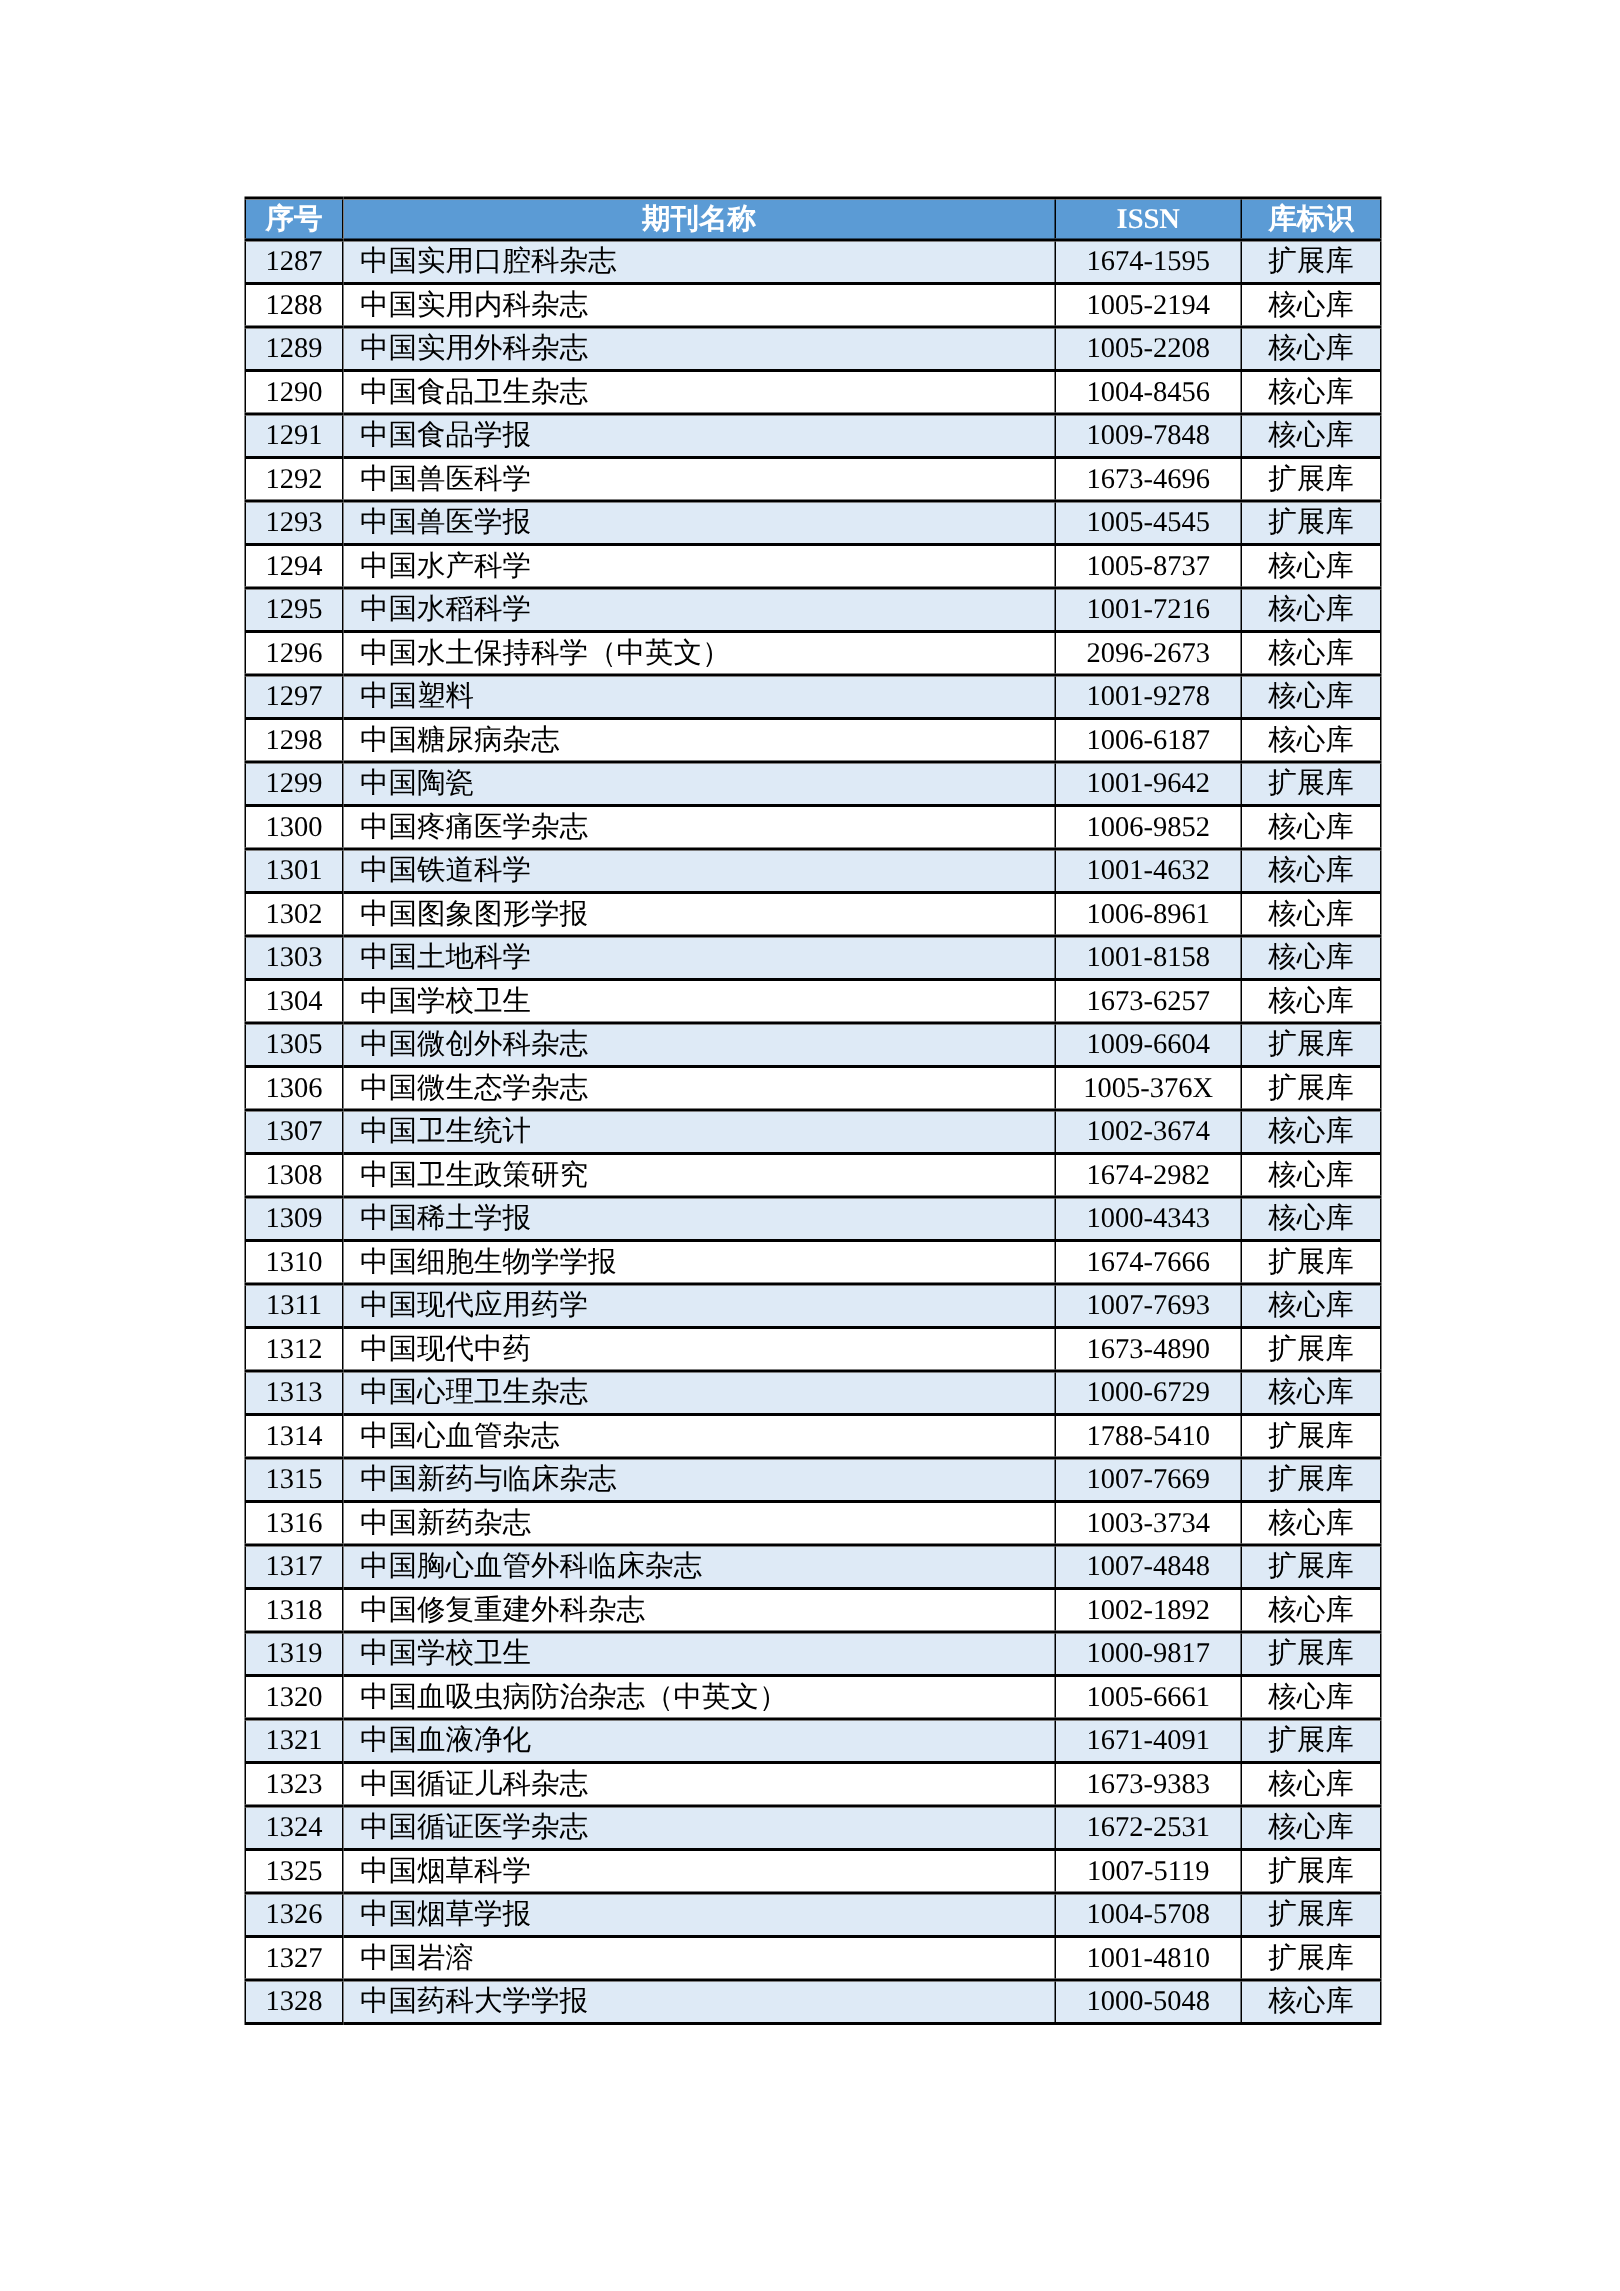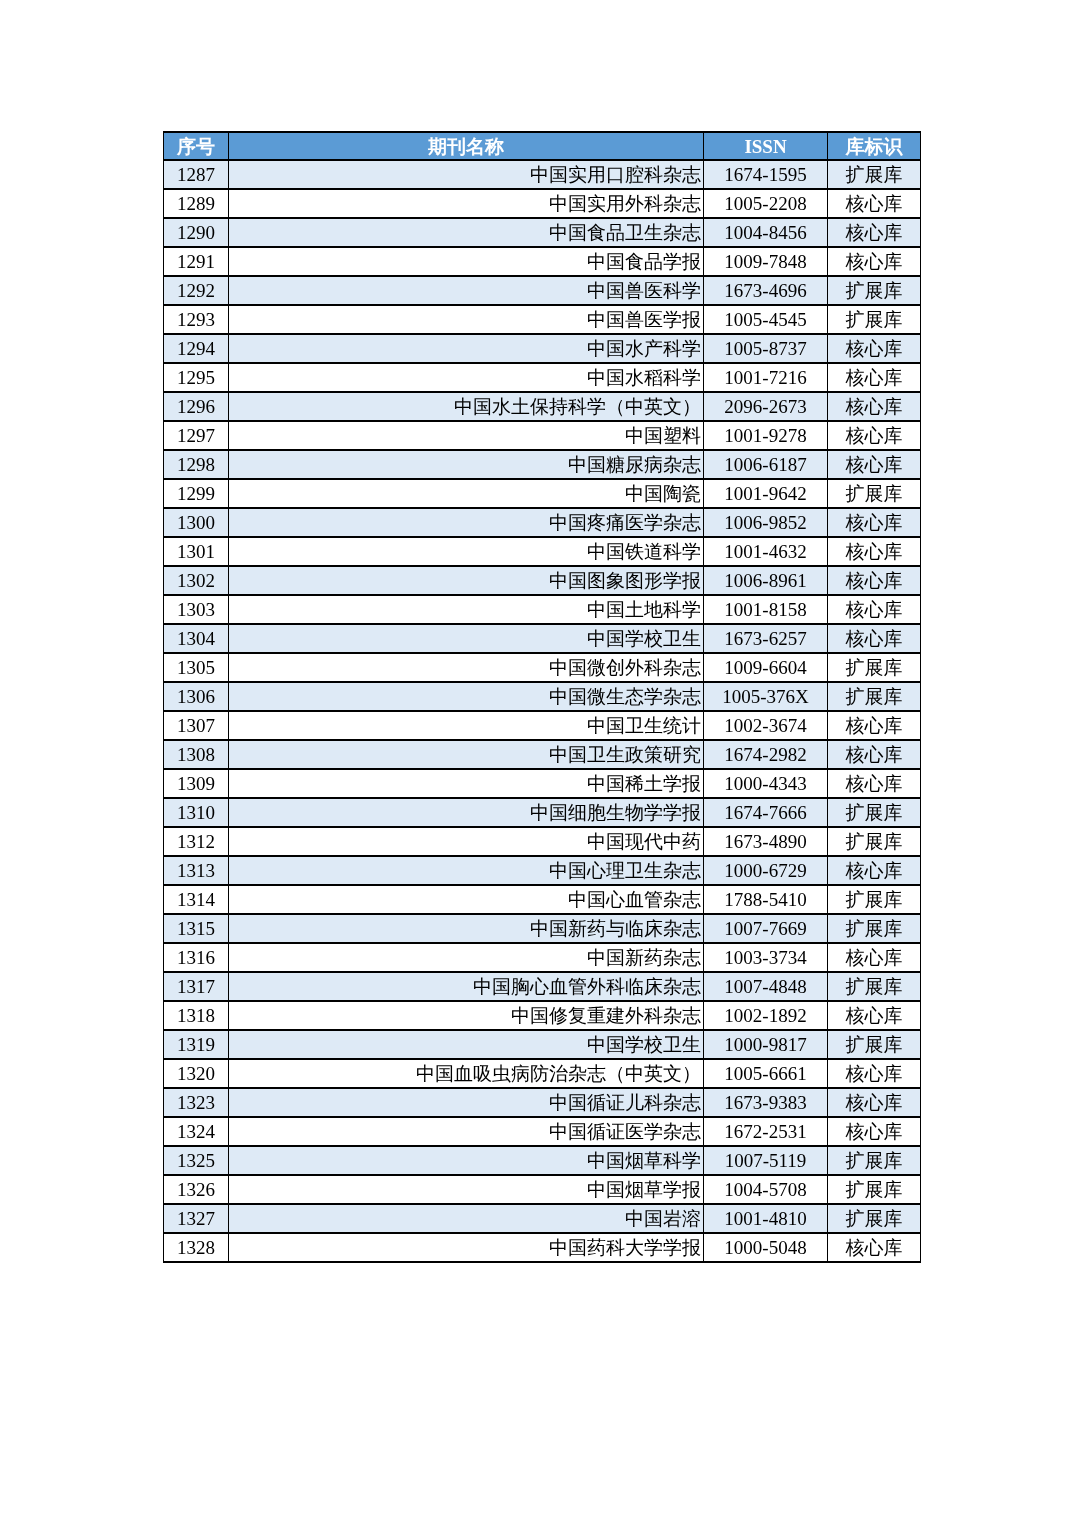--- a/index.html
+++ b/index.html
@@ -49,21 +49,21 @@
   .journal-table tbody td {
     height: 29px;
     background: #FFFFFF;
     padding: 2px 2px;
   }
   .journal-table tbody tr:nth-child(odd) td { background: #DEEAF6; }
   .journal-table td.cell-no,
   .journal-table td.cell-issn,
   .journal-table td.cell-db { text-align: center; }
   .journal-table td.cell-name {
-    text-align: right;
+    text-align: left;
     padding-left: 11px;
   }
 </style>
 </head>
 <body>
 
 <div class="page">
   <table class="journal-table">
     <colgroup>
       <col class="c-no">
@@ -80,20 +80,26 @@
         </tr>
     </thead>
     <tbody>
         <tr>
           <td class="cell-no">1287</td>
           <td class="cell-name">中国实用口腔科杂志</td>
           <td class="cell-issn">1674-1595</td>
           <td class="cell-db">扩展库</td>
         </tr>
         <tr>
+          <td class="cell-no">1288</td>
+          <td class="cell-name">中国实用内科杂志</td>
+          <td class="cell-issn">1005-2194</td>
+          <td class="cell-db">核心库</td>
+        </tr>
+        <tr>
           <td class="cell-no">1289</td>
           <td class="cell-name">中国实用外科杂志</td>
           <td class="cell-issn">1005-2208</td>
           <td class="cell-db">核心库</td>
         </tr>
         <tr>
           <td class="cell-no">1290</td>
           <td class="cell-name">中国食品卫生杂志</td>
           <td class="cell-issn">1004-8456</td>
           <td class="cell-db">核心库</td>
@@ -212,20 +218,26 @@
           <td class="cell-issn">1000-4343</td>
           <td class="cell-db">核心库</td>
         </tr>
         <tr>
           <td class="cell-no">1310</td>
           <td class="cell-name">中国细胞生物学学报</td>
           <td class="cell-issn">1674-7666</td>
           <td class="cell-db">扩展库</td>
         </tr>
         <tr>
+          <td class="cell-no">1311</td>
+          <td class="cell-name">中国现代应用药学</td>
+          <td class="cell-issn">1007-7693</td>
+          <td class="cell-db">核心库</td>
+        </tr>
+        <tr>
           <td class="cell-no">1312</td>
           <td class="cell-name">中国现代中药</td>
           <td class="cell-issn">1673-4890</td>
           <td class="cell-db">扩展库</td>
         </tr>
         <tr>
           <td class="cell-no">1313</td>
           <td class="cell-name">中国心理卫生杂志</td>
           <td class="cell-issn">1000-6729</td>
           <td class="cell-db">核心库</td>
@@ -264,20 +276,26 @@
           <td class="cell-no">1319</td>
           <td class="cell-name">中国学校卫生</td>
           <td class="cell-issn">1000-9817</td>
           <td class="cell-db">扩展库</td>
         </tr>
         <tr>
           <td class="cell-no">1320</td>
           <td class="cell-name">中国血吸虫病防治杂志（中英文）</td>
           <td class="cell-issn">1005-6661</td>
           <td class="cell-db">核心库</td>
+        </tr>
+        <tr>
+          <td class="cell-no">1321</td>
+          <td class="cell-name">中国血液净化</td>
+          <td class="cell-issn">1671-4091</td>
+          <td class="cell-db">扩展库</td>
         </tr>
         <tr>
           <td class="cell-no">1323</td>
           <td class="cell-name">中国循证儿科杂志</td>
           <td class="cell-issn">1673-9383</td>
           <td class="cell-db">核心库</td>
         </tr>
         <tr>
           <td class="cell-no">1324</td>
           <td class="cell-name">中国循证医学杂志</td>

